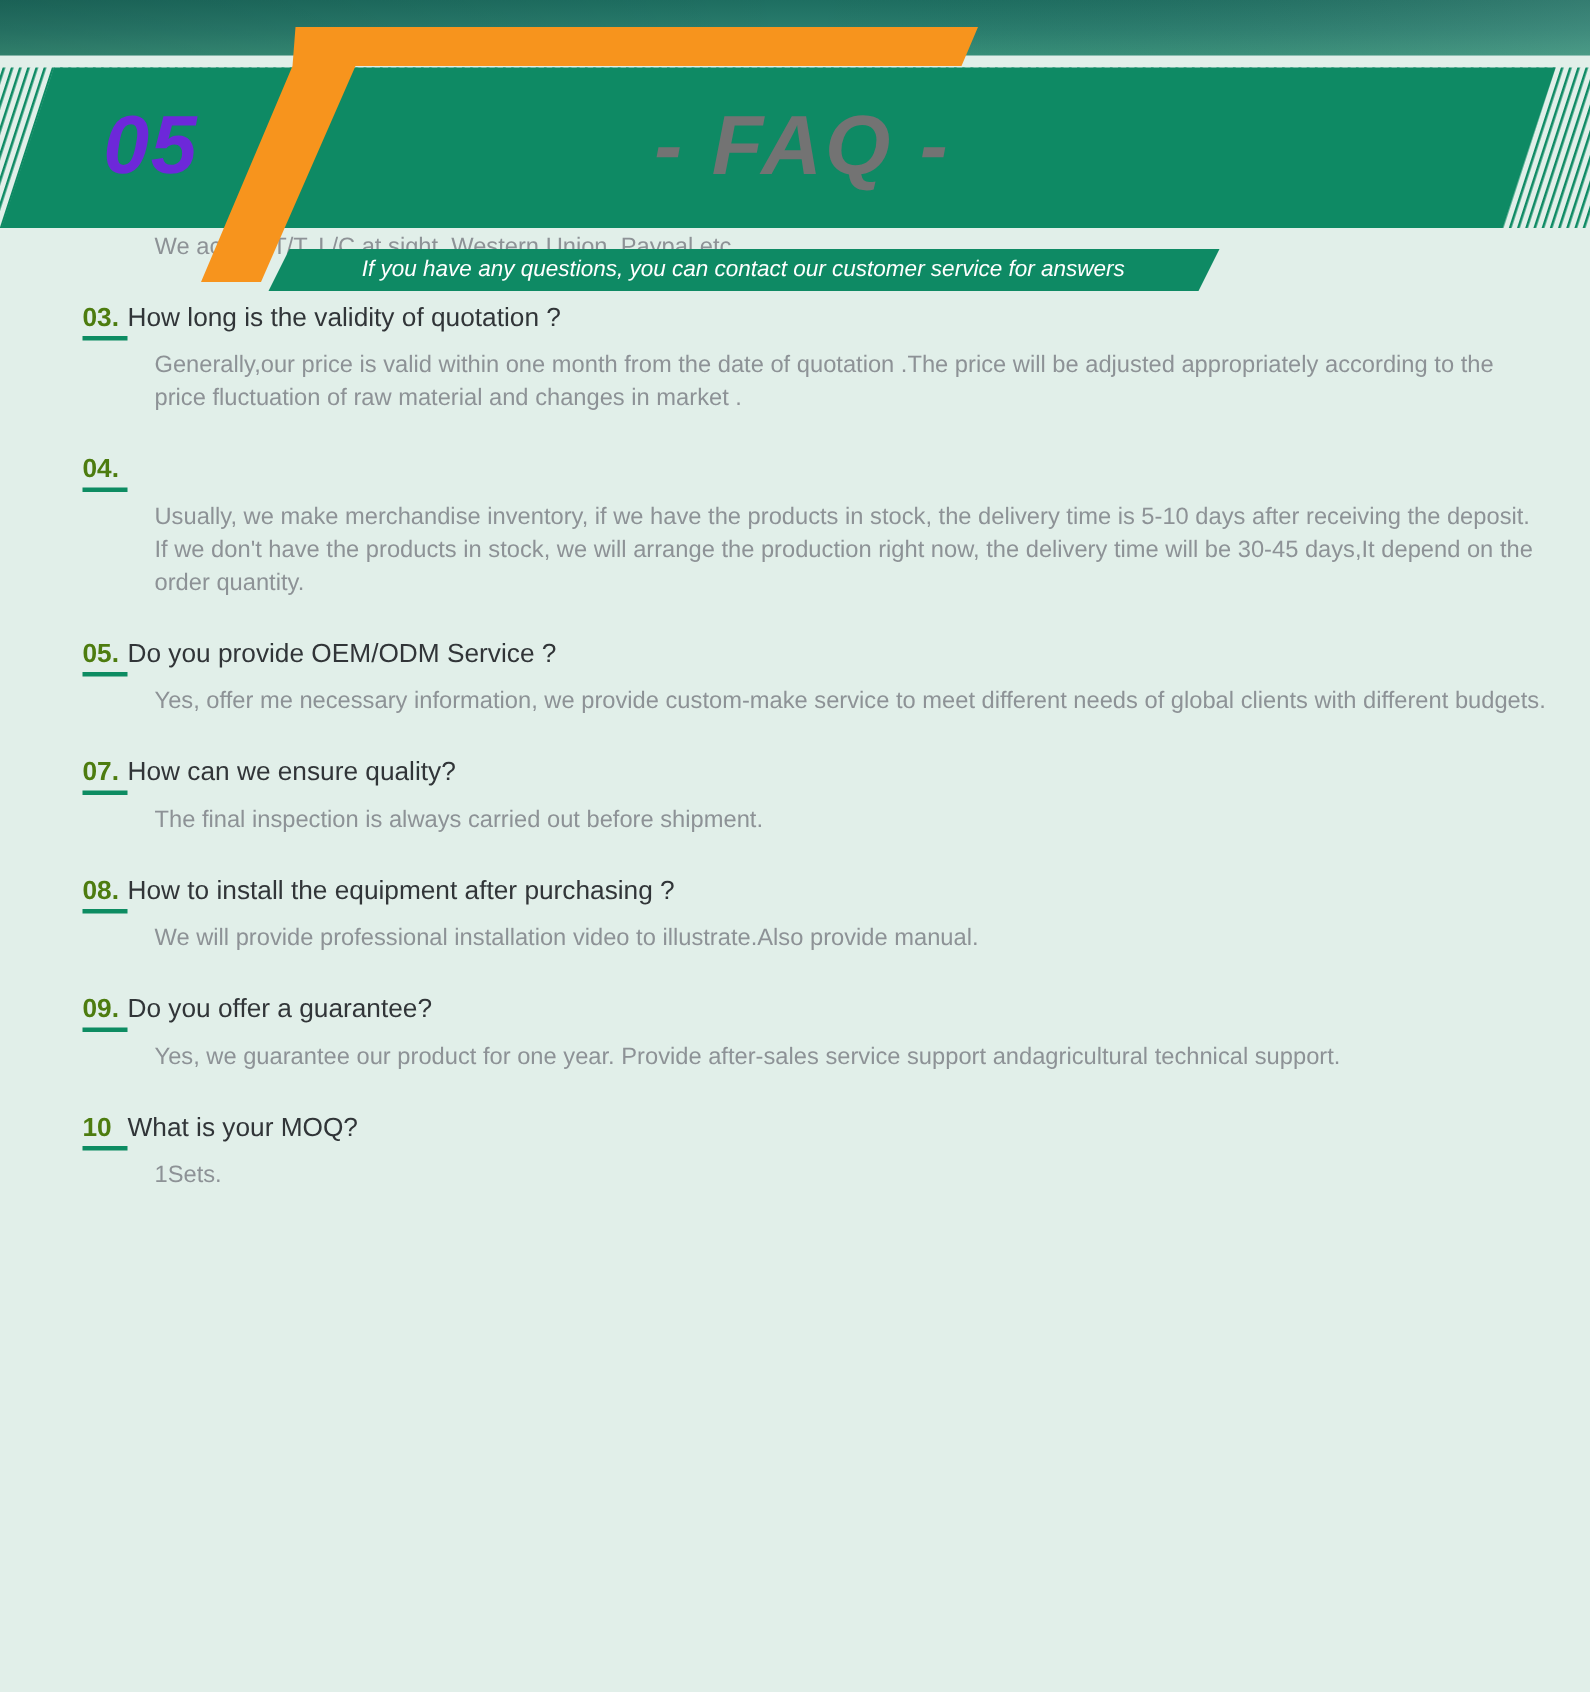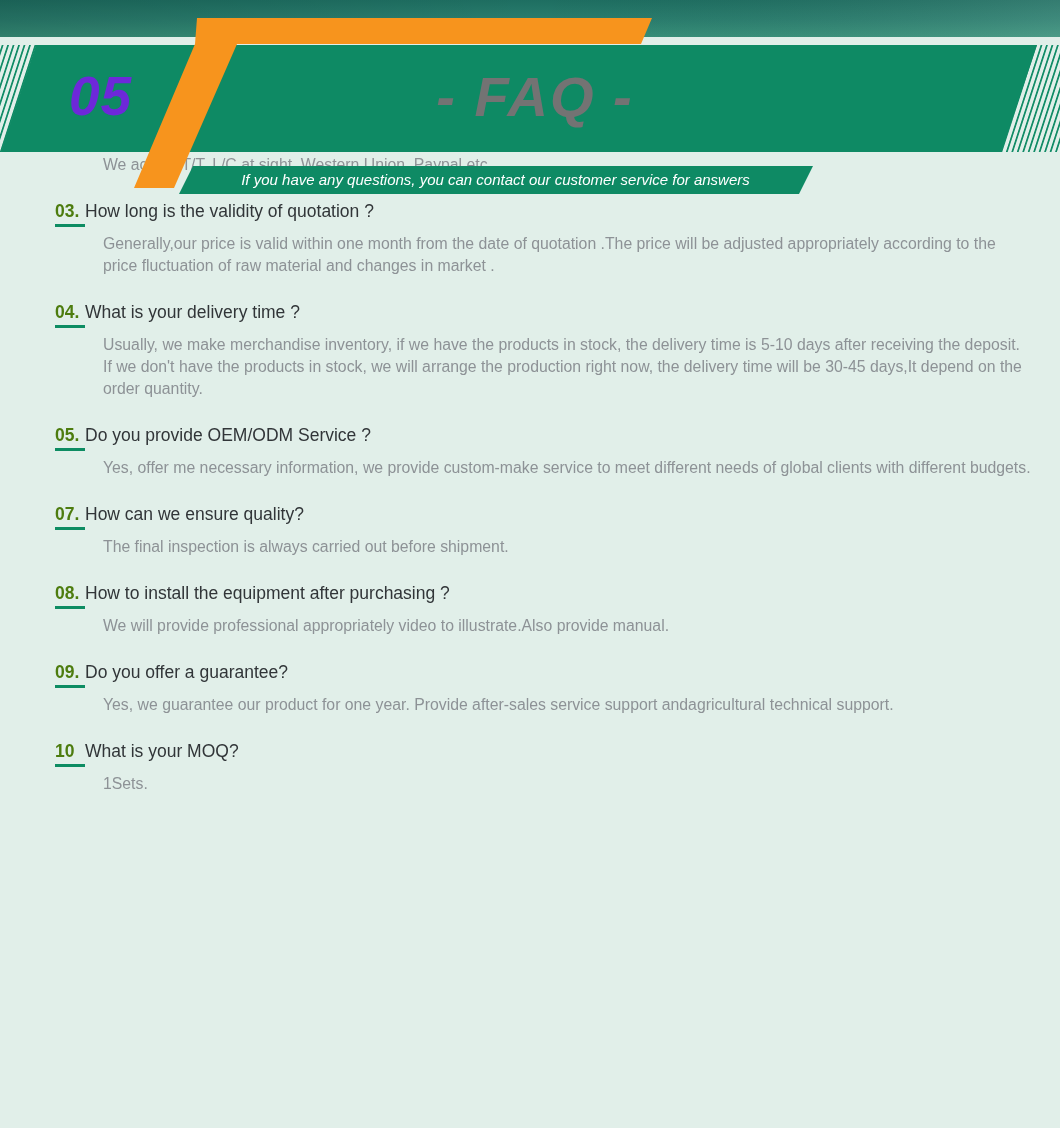--- a/index.html
+++ b/index.html
@@ -109,21 +109,20 @@
       <div class="faq-q-row">
         <span class="faq-num">03.</span>
         <h3 class="faq-question">How long is the validity of quotation ?</h3>
       </div>
       <p class="faq-answer">Generally,our price is valid within one month from the date of quotation .The price will be adjusted appropriately according to the price fluctuation of raw material and changes in market .</p>
     </div>
 
     <div class="faq-item">
       <div class="faq-q-row">
         <span class="faq-num">04.</span>
-        <h3 class="faq-question">What is your delivery time ?</h3>
       </div>
       <p class="faq-answer">Usually, we make merchandise inventory, if we have the products in stock, the delivery time is 5-10 days after receiving the deposit.
 If we don't have the products in stock, we will arrange the production right now, the delivery time will be 30-45 days,It depend on the order quantity.</p>
     </div>
 
     <div class="faq-item">
       <div class="faq-q-row">
         <span class="faq-num">05.</span>
         <h3 class="faq-question">Do you provide OEM/ODM Service ?</h3>
       </div>
@@ -137,21 +136,21 @@
         <h3 class="faq-question">How can we ensure quality?</h3>
       </div>
       <p class="faq-answer">The final inspection is always carried out before shipment.</p>
     </div>
 
     <div class="faq-item">
       <div class="faq-q-row">
         <span class="faq-num">08.</span>
         <h3 class="faq-question">How to install the equipment after purchasing ?</h3>
       </div>
-      <p class="faq-answer">We will provide professional appropriately video to illustrate.Also provide manual.</p>
+      <p class="faq-answer">We will provide professional installation video to illustrate.Also provide manual.</p>
     </div>
 
     <div class="faq-item">
       <div class="faq-q-row">
         <span class="faq-num">09.</span>
         <h3 class="faq-question">Do you offer a guarantee?</h3>
       </div>
       <p class="faq-answer">Yes, we guarantee our product for one year. Provide after-sales service support andagricultural technical support.</p>
     </div>
 

